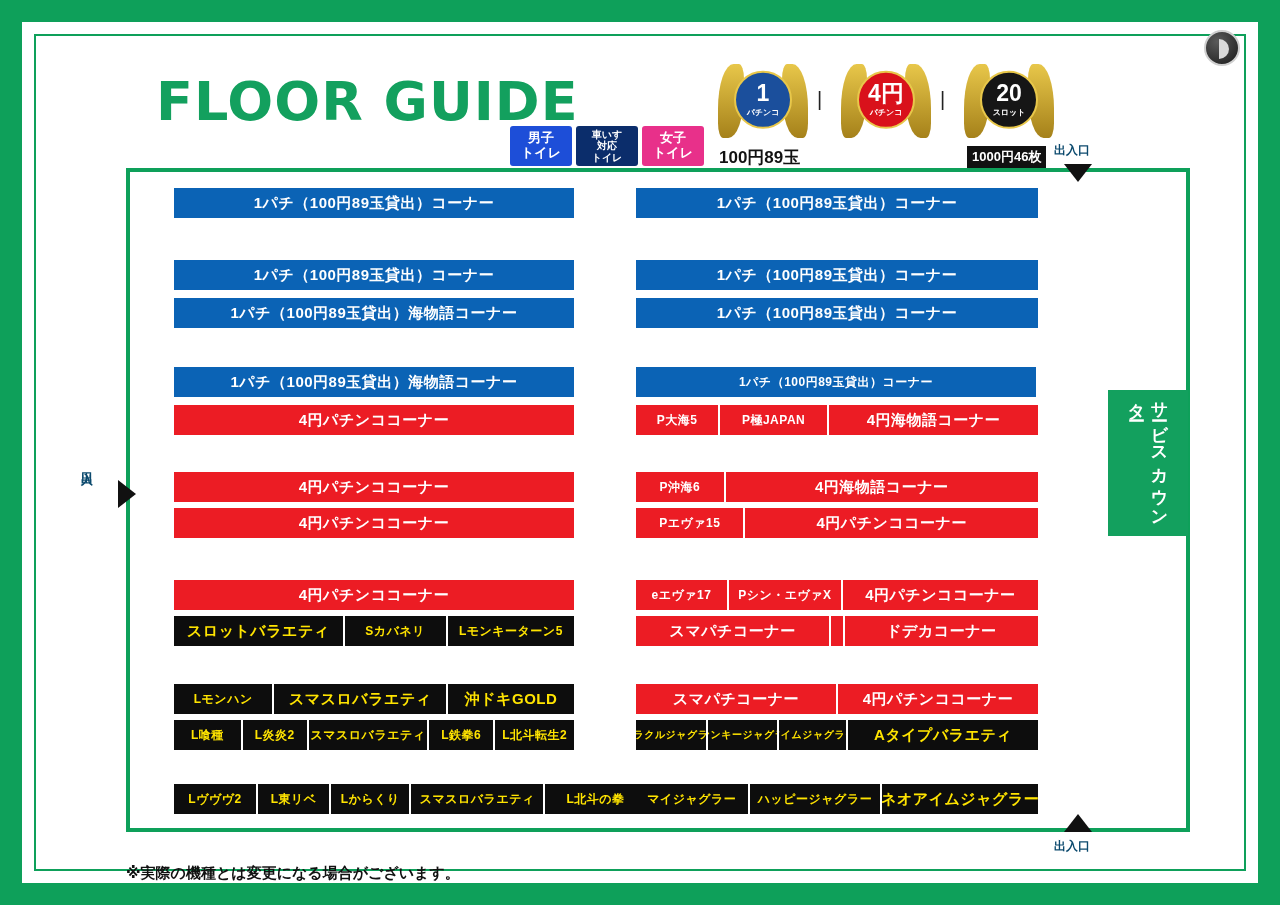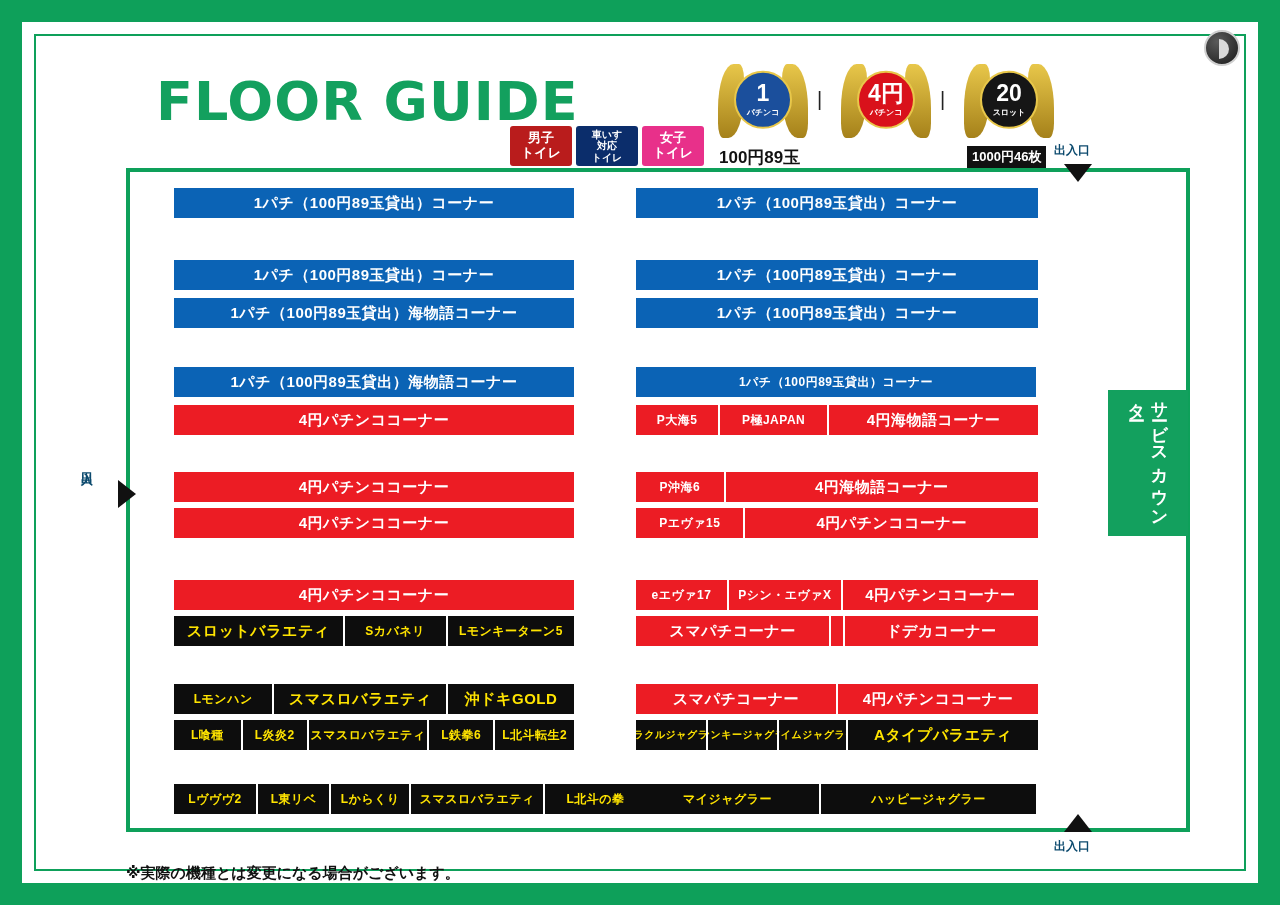--- a/index.html
+++ b/index.html
@@ -66,21 +66,21 @@
     font-weight: bold;
     line-height: 1.12;
     display: flex;
     flex-direction: column;
     align-items: center;
     justify-content: center;
     text-align: center;
     box-sizing: border-box;
     padding: 2px;
   }
-  #badge-men { left: 488px; top: 104px; background: #b91c1c; justify-content: center; }
+  #badge-men { left: 488px; top: 104px; background: #1d4ed8; justify-content: center; }
   #badge-wheel { left: 554px; top: 104px; background: #0b2d6b; font-size: 10px; }
   #badge-women { left: 620px; top: 104px; background: #e8308a; }
 
   
   .medal {
     position: absolute;
     width: 94px;
     height: 86px;
   }
   .medal .leaf {
@@ -491,18 +491,19 @@
           <div class="sep-line"></div>
           <div class="cell black small yellow-text" style="flex: 0.95 1 0px;">スマスロバラエティ</div>
           <div class="sep-line"></div>
           <div class="cell black small yellow-text" style="flex: 0.72 1 0px;">L北斗の拳</div>
         </div>
         <div class="row" style="left: 614px; top: 762px; width: 402px;">
           <div class="cell black small yellow-text" style="flex: 0.78 1 0px;">マイジャグラー</div>
           <div class="sep-line"></div>
           <div class="cell black small yellow-text" style="flex: 0.92 1 0px;">ハッピージャグラー</div>
           <div class="sep-line"></div>
+          <div class="cell black yellow-text" style="flex: 1.1 1 0px;">ネオアイムジャグラー</div>
         </div>
       </div>
 
     <div id="footnote">※実際の機種とは変更になる場合がございます。</div>
   </div>
 </div>
 
 </body></html>

